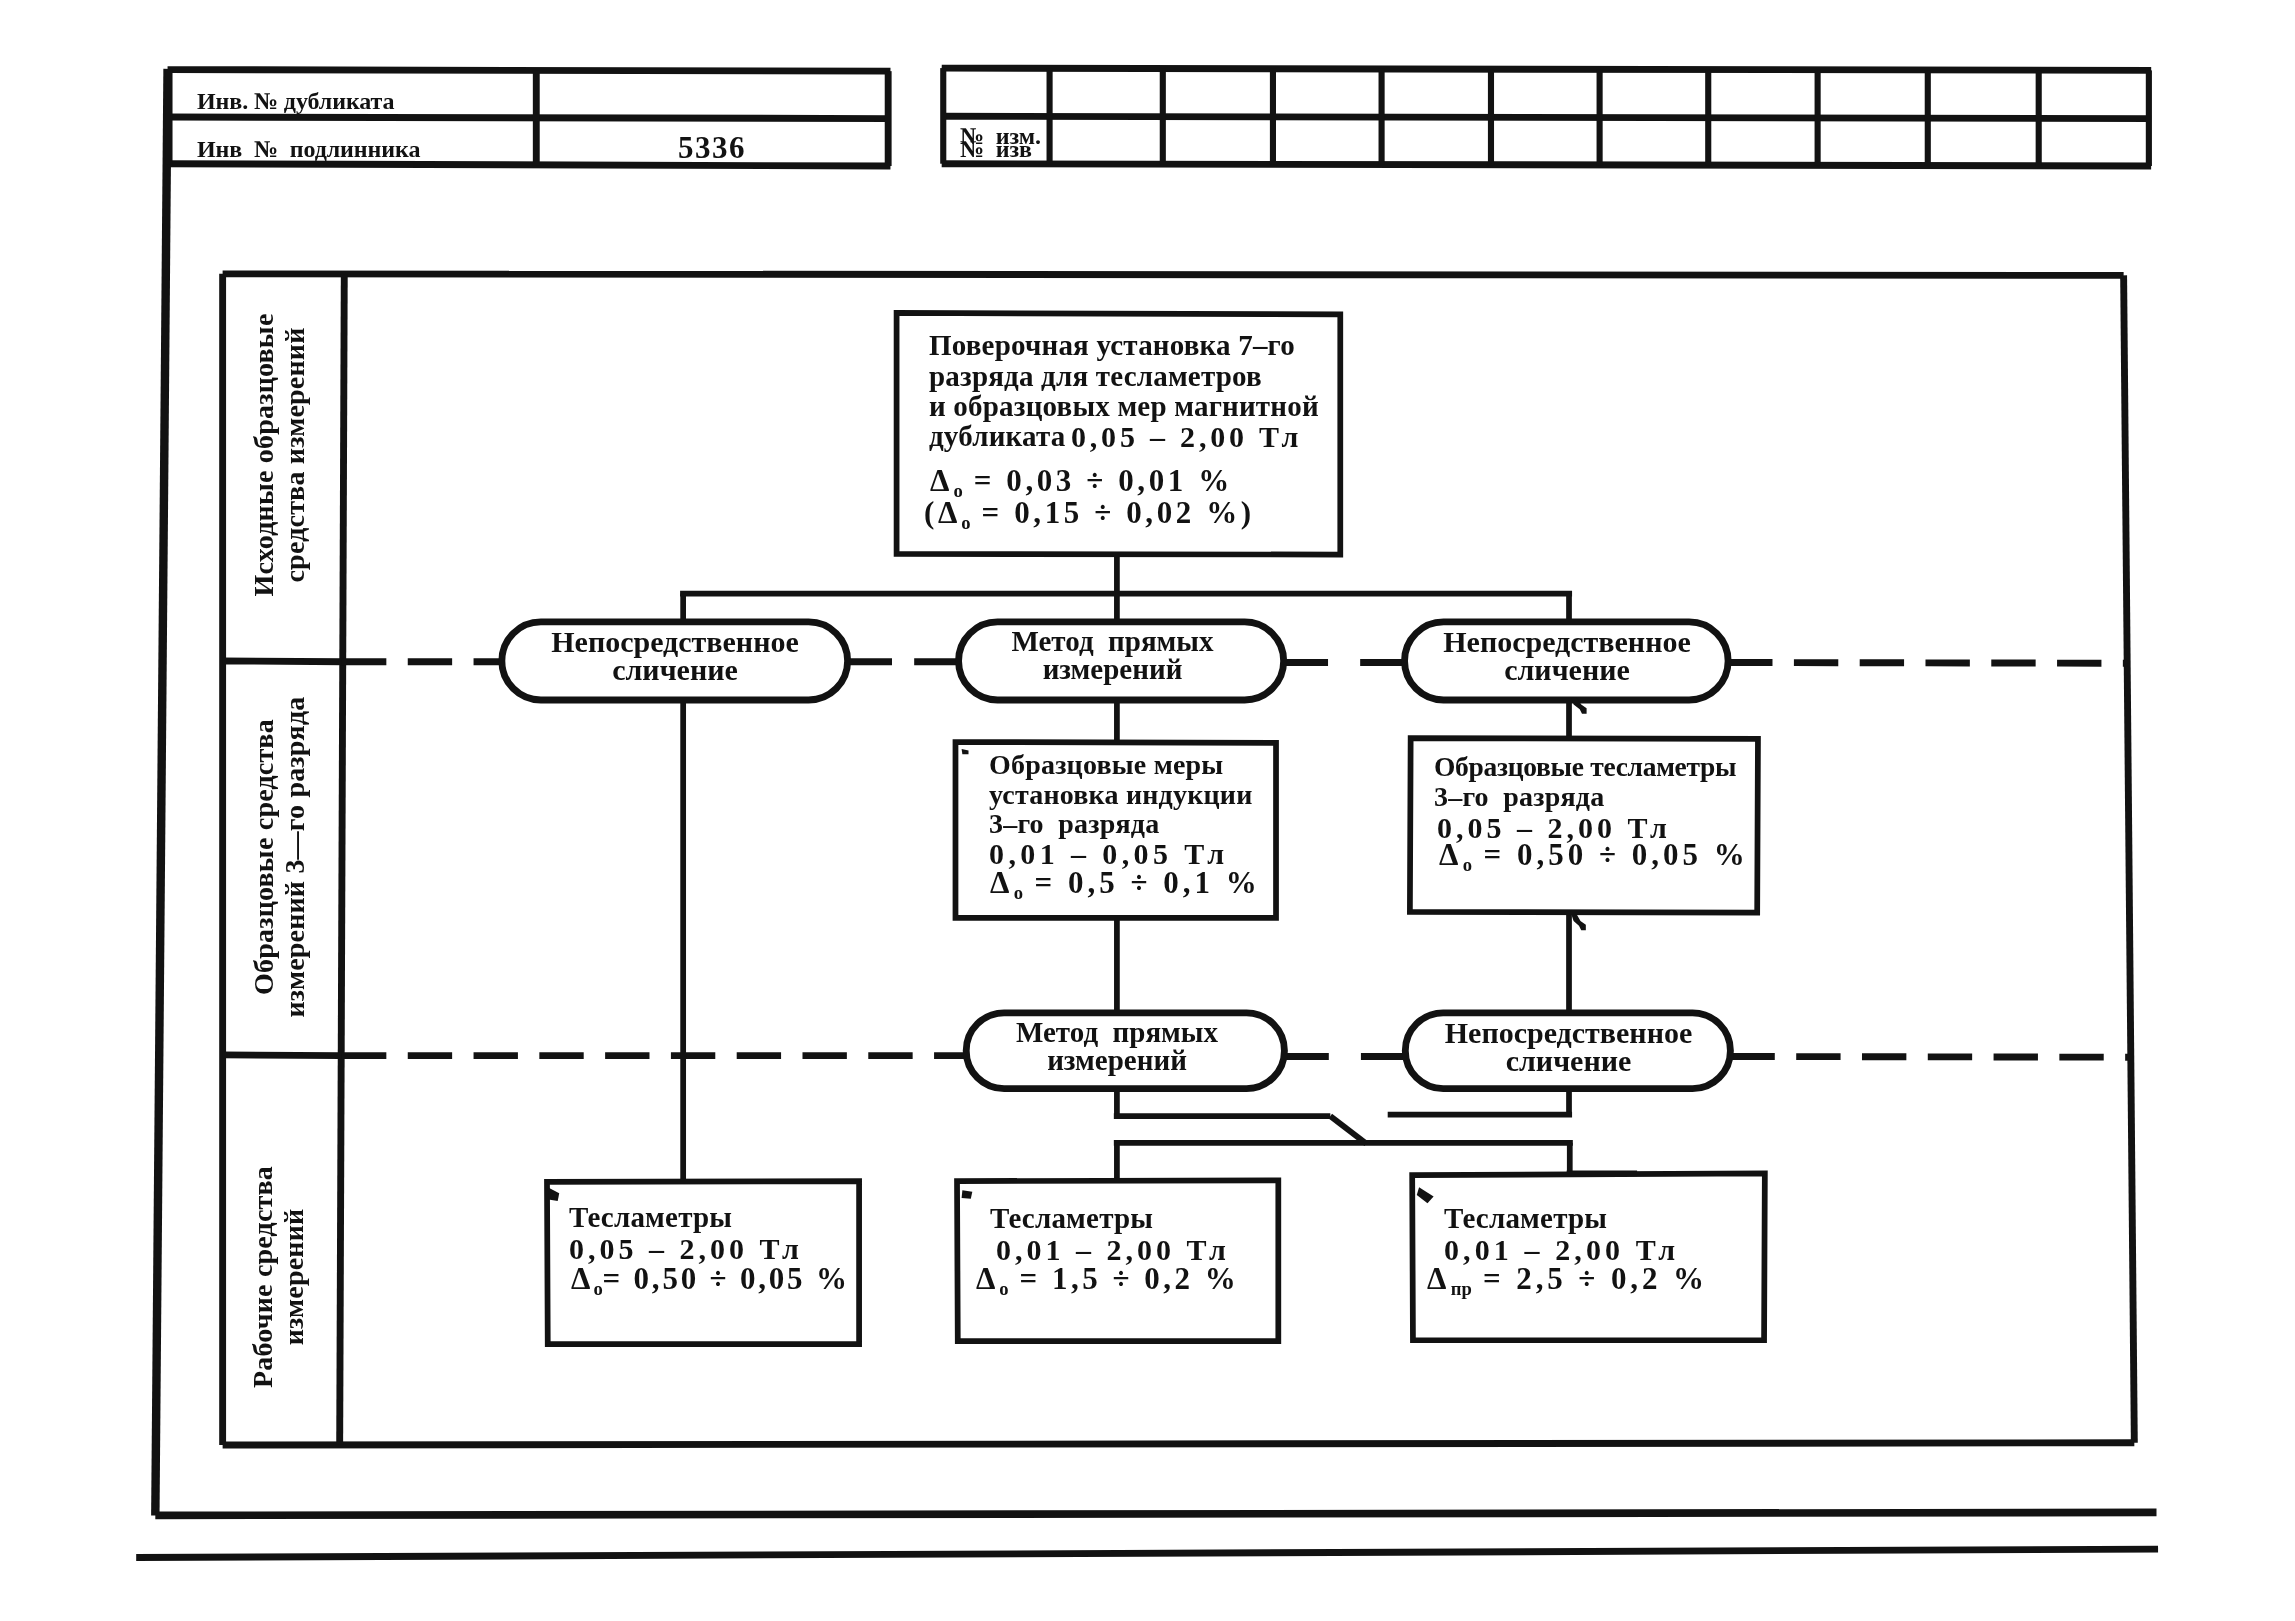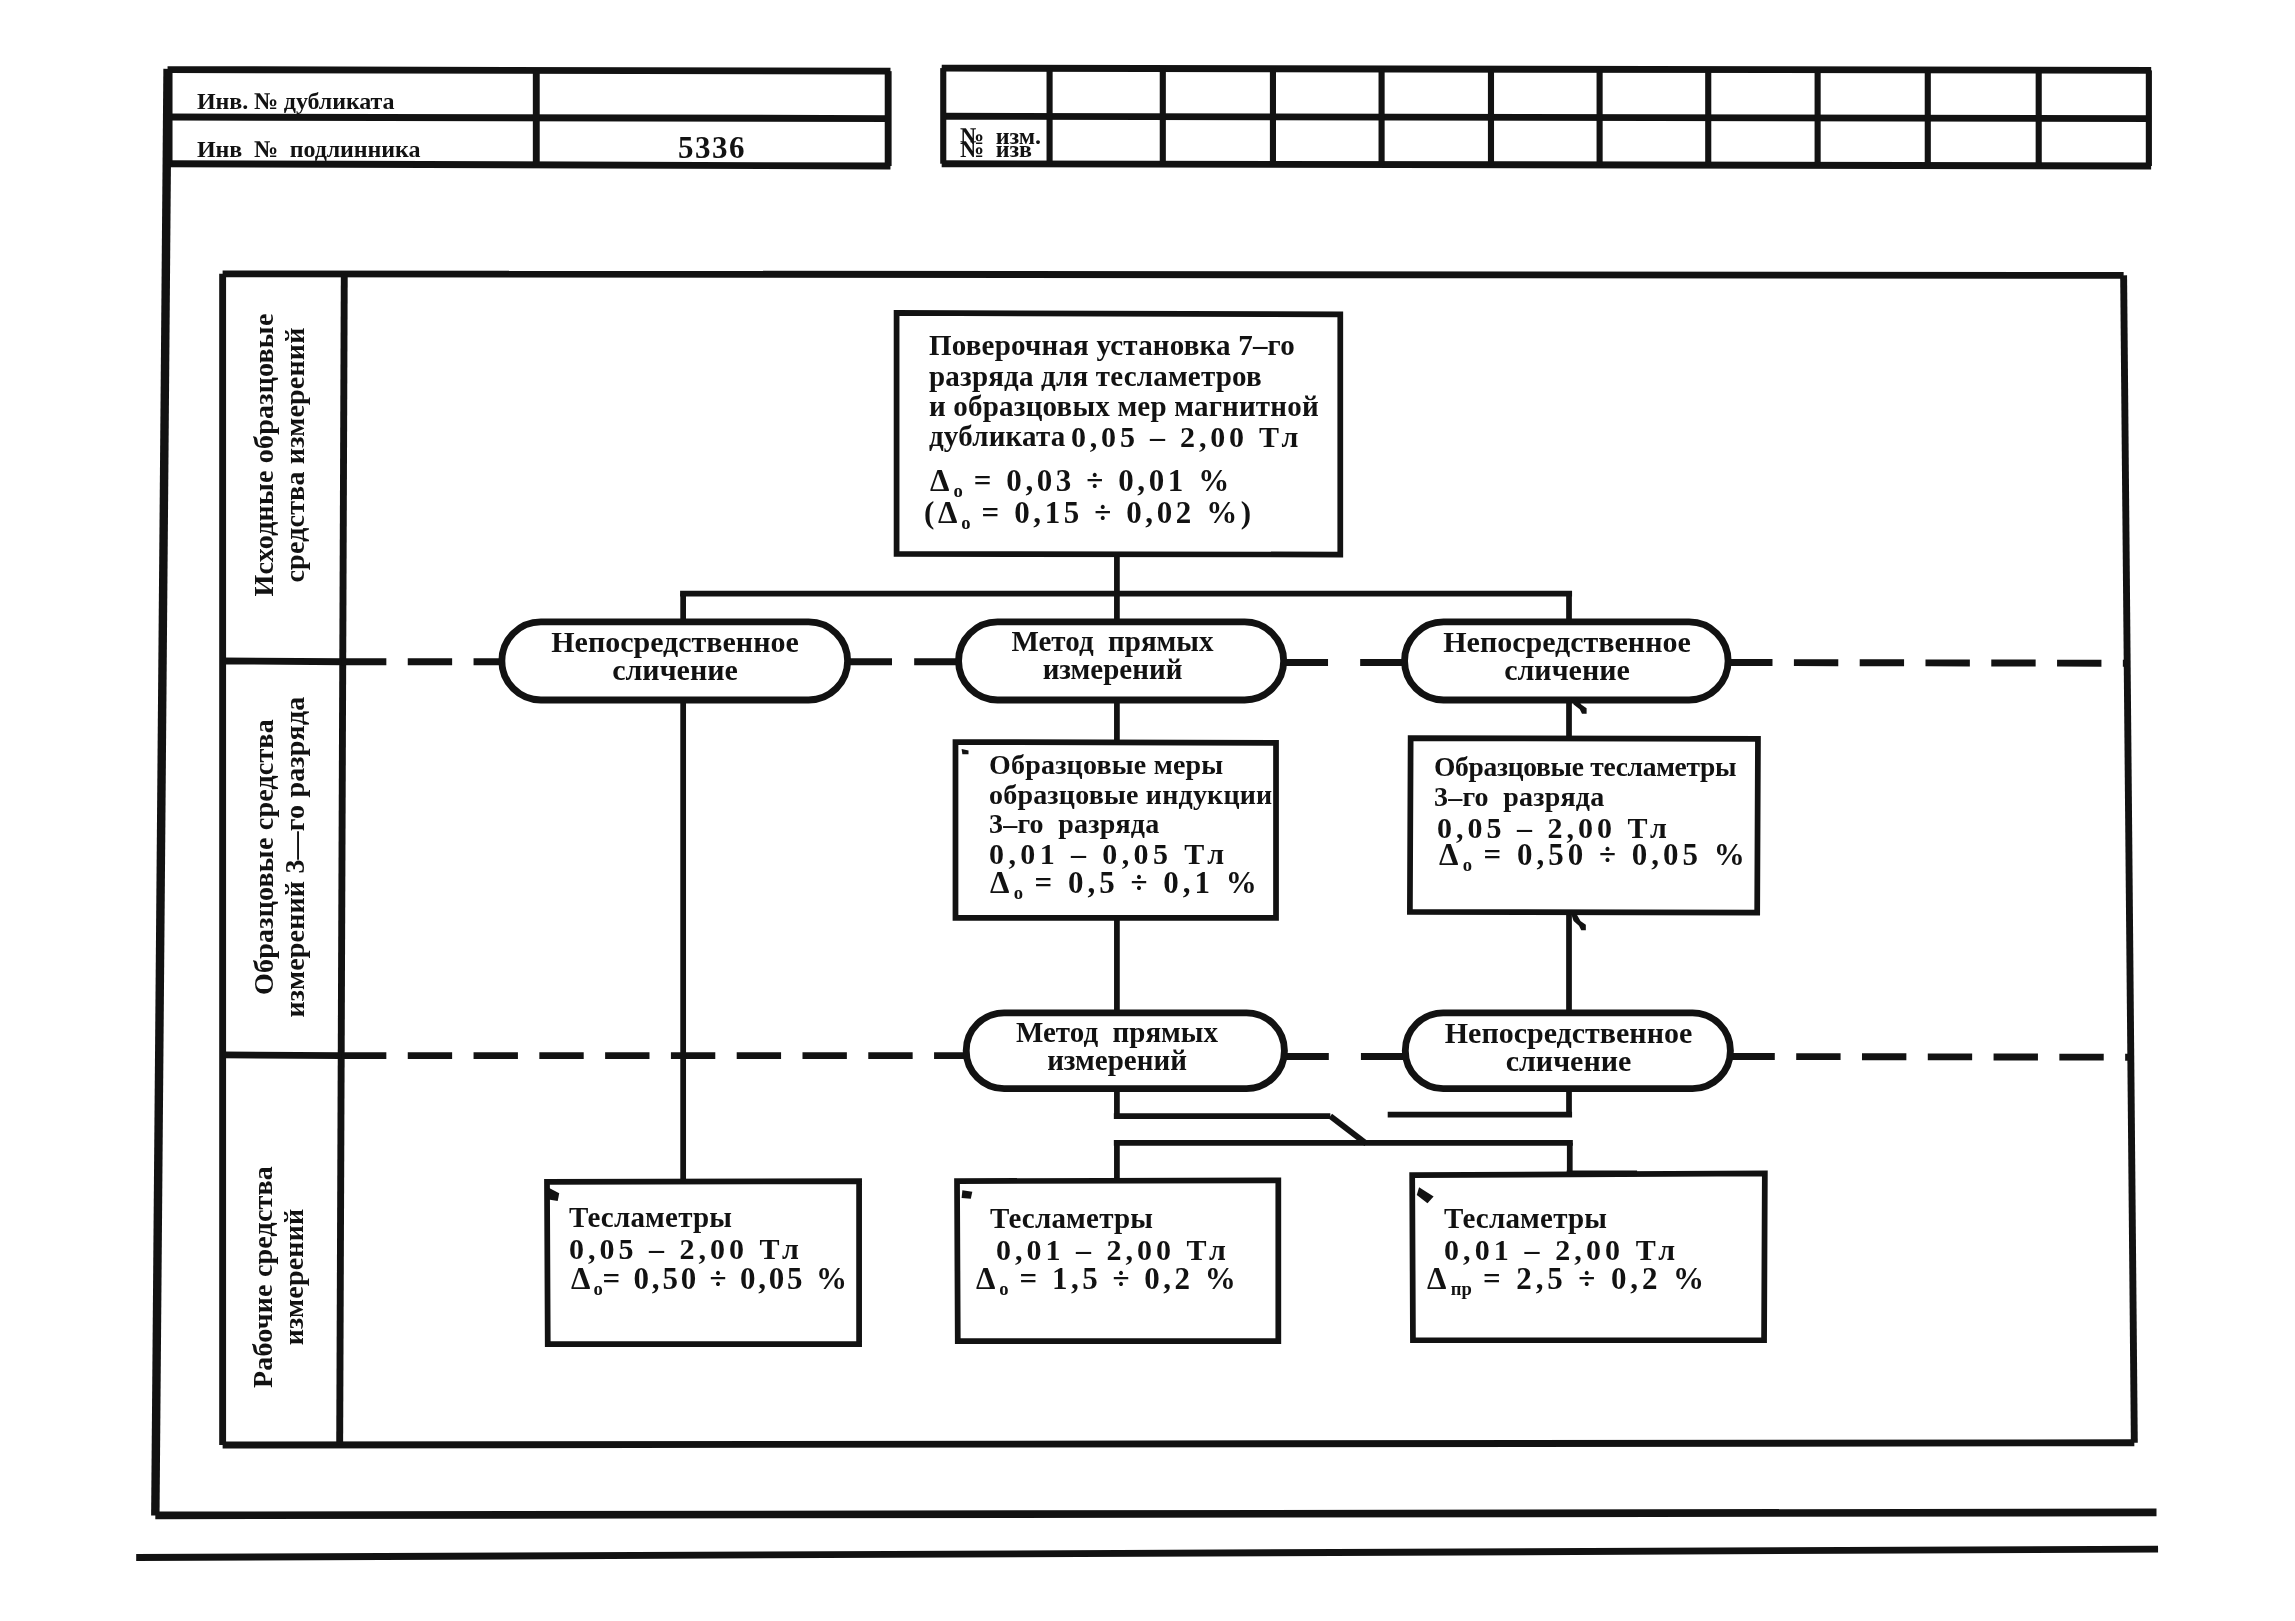--- a/index.html
+++ b/index.html
@@ -148,21 +148,21 @@
 
   <div class="t" style="left:929px;top:331px;font-size:29px;letter-spacing:0.2px;">Поверочная установка 7–го</div>
   <div class="t" style="left:929px;top:362px;font-size:29px;letter-spacing:0.2px;">разряда для тесламетров</div>
   <div class="t" style="left:929px;top:392px;font-size:29px;letter-spacing:0.2px;">и образцовых мер магнитной</div>
   <div class="t" style="left:929px;top:422px;font-size:29px;letter-spacing:0.2px;">дубликата</div>
   <div class="t" style="left:1071px;top:422px;font-size:30px;letter-spacing:3.8px;">0,05 – 2,00 Тл</div>
   <div class="t" style="left:930px;top:465px;font-size:31px;letter-spacing:3.6px;"><span>Δ</span><sub>o</sub><span> = 0,03 ÷ 0,01 %</span></div>
   <div class="t" style="left:924px;top:497px;font-size:31px;letter-spacing:3.6px;"><span>(Δ</span><sub>o</sub><span> = 0,15 ÷ 0,02 %)</span></div>
 
   <div class="t" style="left:989px;top:751px;font-size:28px;letter-spacing:0.2px;">Образцовые меры</div>
-  <div class="t" style="left:989px;top:781px;font-size:28px;letter-spacing:0.2px;">образцовые индукции</div>
+  <div class="t" style="left:989px;top:781px;font-size:28px;letter-spacing:0.2px;">установка индукции</div>
   <div class="t" style="left:989px;top:810px;font-size:28px;letter-spacing:0.2px;">3–го  разряда</div>
   <div class="t" style="left:989px;top:839px;font-size:30px;letter-spacing:4.4px;">0,01 – 0,05 Тл</div>
   <div class="t" style="left:990px;top:867px;font-size:31px;letter-spacing:4px;"><span>Δ</span><sub>o</sub><span> = 0,5 ÷ 0,1 %</span></div>
 
   <div class="t" style="left:1434px;top:753px;font-size:27.5px;letter-spacing:-0.3px;">Образцовые тесламетры</div>
   <div class="t" style="left:1434px;top:783px;font-size:28px;letter-spacing:0.2px;">3–го  разряда</div>
   <div class="t" style="left:1437px;top:813px;font-size:30px;letter-spacing:4px;">0,05 – 2,00 Тл</div>
   <div class="t" style="left:1439px;top:839px;font-size:31px;letter-spacing:4px;"><span>Δ</span><sub>o</sub><span> = 0,50 ÷ 0,05 %</span></div>
 
   <div class="t" style="left:569px;top:1203px;font-size:29px;letter-spacing:0.2px;">Тесламетры</div>

